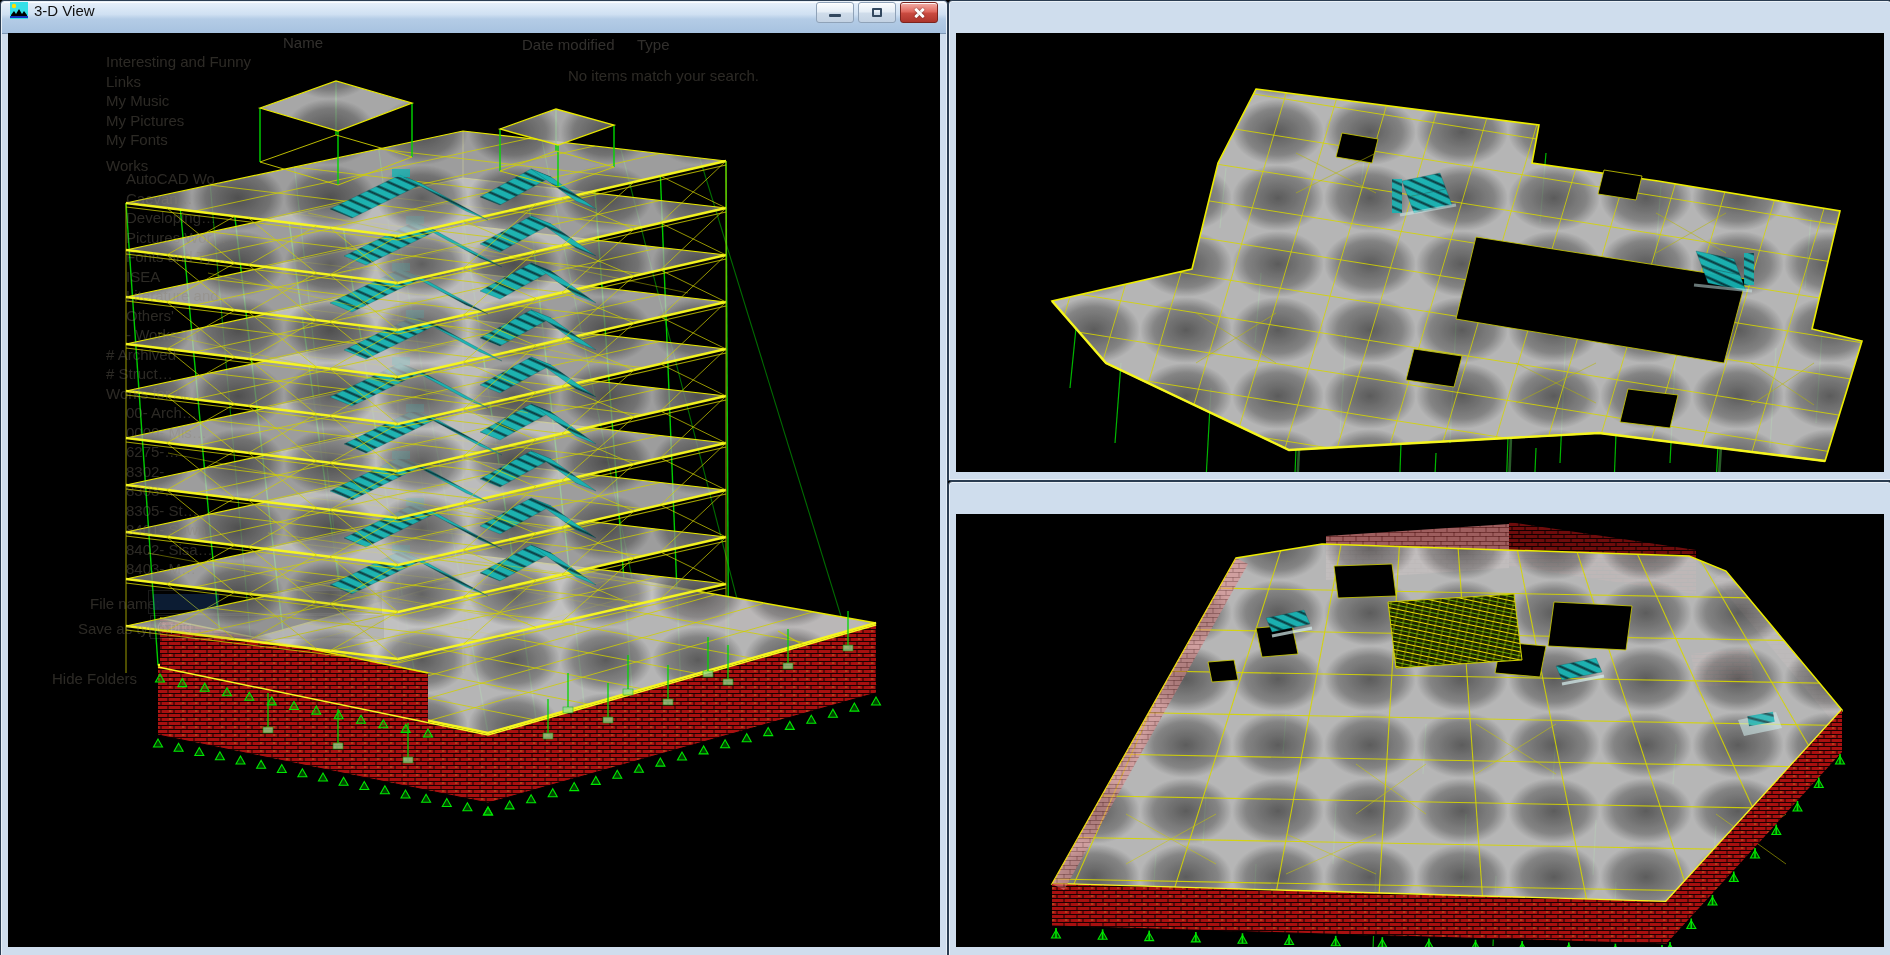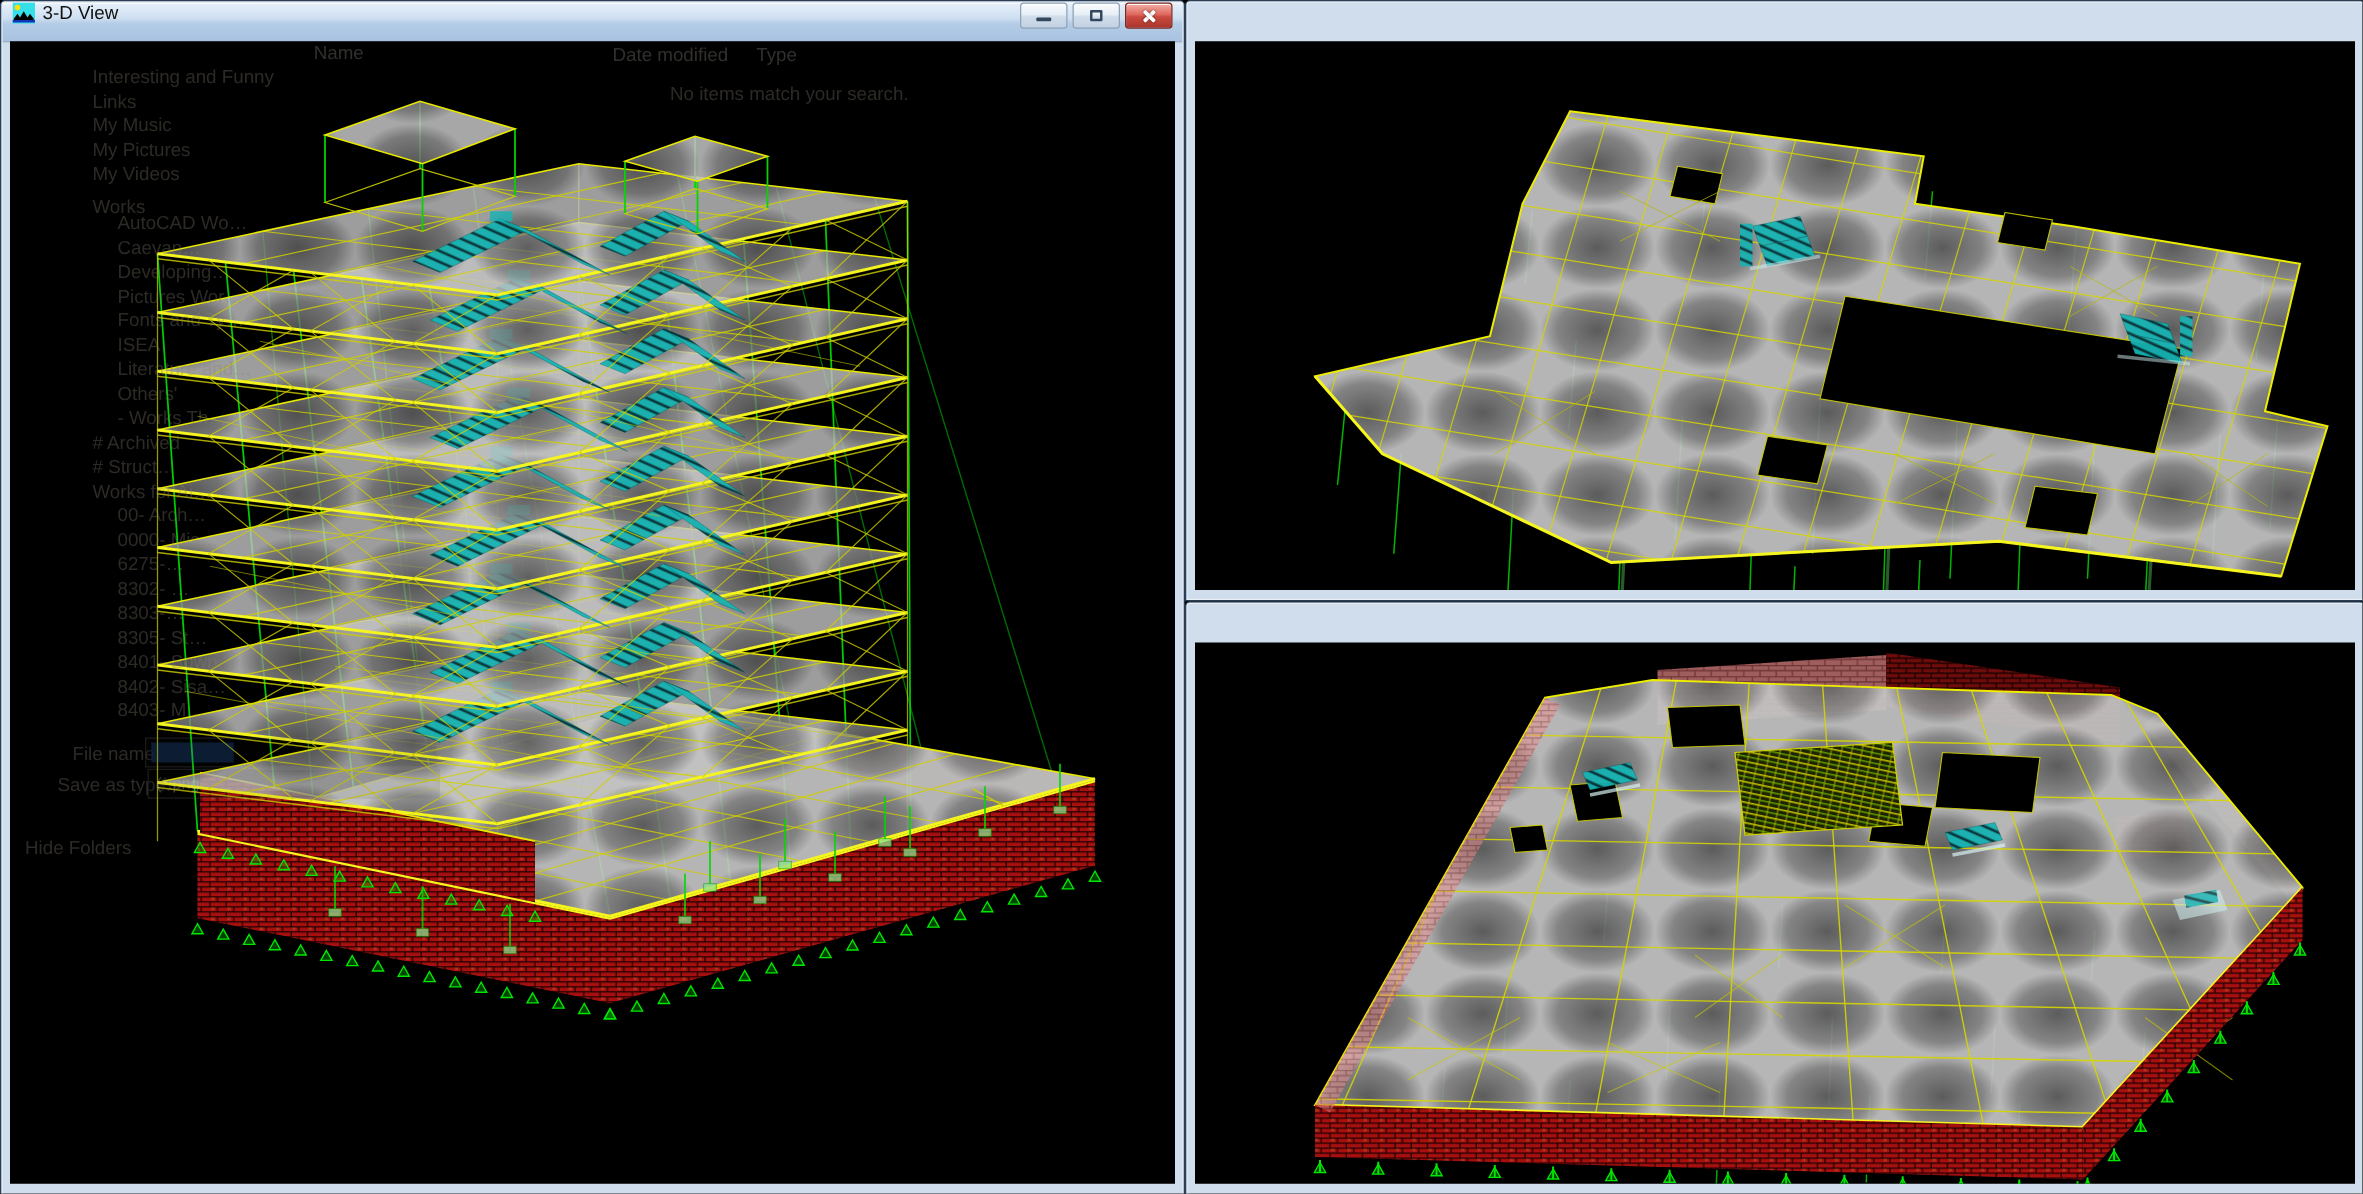--- a/index.html
+++ b/index.html
@@ -21,21 +21,21 @@
   .wbtn.close-active{background:linear-gradient(#f3b0a8,#e0695f 45%,#c94a40 55%,#ad352c);border-color:#7c241e;}
   .g-min{width:12px;height:3px;background:#33485f;border-radius:1px;margin-top:5px;}
   .g-res{width:10px;height:9px;border:2px solid #33485f;border-radius:1px;background:transparent;box-sizing:border-box;}
   .g-x{position:relative;width:14px;height:12px;}
   .g-x::before,.g-x::after{content:"";position:absolute;left:6px;top:0;width:3px;height:12px;background:#3a4f66;border-radius:1px;}
   .g-x::before{transform:rotate(45deg);} .g-x::after{transform:rotate(-45deg);}
   .close-active .g-x::before,.close-active .g-x::after{background:#fff;box-shadow:0 0 2px rgba(0,0,0,.5);}
   .content{position:absolute;left:7px;right:7px;top:32px;background:#000;overflow:hidden;}
   .content svg{display:block;width:100%;height:100%;}
   
-  .ghost{position:absolute;inset:0;opacity:.32;color:#8a8274;pointer-events:none;}
+  .ghost{position:absolute;inset:0;opacity:.32;color:#8a8274;pointer-events:none;margin-left:32px;}
   .gi{position:absolute;font-size:15px;white-space:nowrap;}
   .ghead{position:absolute;font-size:15px;white-space:nowrap;color:#9a938a;}
   .gfield{position:absolute;height:22px;border:1px solid rgba(150,150,150,.55);background:rgba(30,30,30,.25);}
   .gsel{position:absolute;left:4px;top:3px;width:66px;height:16px;background:#2e6bc4;opacity:.8;}
   .gval{position:absolute;left:6px;top:3px;font-size:13px;color:#b9b2a6;}
 </style>
 </head>
 <body>
 
 <svg width="0" height="0" style="position:absolute" aria-hidden="true">
@@ -103,21 +103,21 @@
 
       <div class="ghost">
         <div class="ghead" style="left:243px;top:1px">Name</div>
         <div class="ghead" style="left:482px;top:3px">Date modified</div>
         <div class="ghead" style="left:597px;top:3px">Type</div>
         <div class="gi" style="left:528px;top:34px">No items match your search.</div>
         <div class="gi" style="left:66px;top:20px">Interesting and Funny</div>
         <div class="gi" style="left:66px;top:40px">Links</div>
         <div class="gi" style="left:66px;top:59px">My Music</div>
         <div class="gi" style="left:66px;top:79px">My Pictures</div>
-        <div class="gi" style="left:66px;top:98px">My Videos</div>
+        <div class="gi" style="left:66px;top:98px">My Fonts</div>
         <div class="gi" style="left:66px;top:124px">Works</div>
         <div class="gi" style="left:86px;top:137px">AutoCAD Wo…</div>
         <div class="gi" style="left:86px;top:157px">Caevan…</div>
         <div class="gi" style="left:86px;top:176px">Developing…</div>
         <div class="gi" style="left:86px;top:196px">Pictures Wor…</div>
         <div class="gi" style="left:86px;top:215px">Fonts and Ty…</div>
         <div class="gi" style="left:86px;top:235px">ISEA</div>
         <div class="gi" style="left:86px;top:254px">Literature and…</div>
         <div class="gi" style="left:86px;top:274px">Others'</div>
         <div class="gi" style="left:86px;top:293px">- Works Th…</div>

